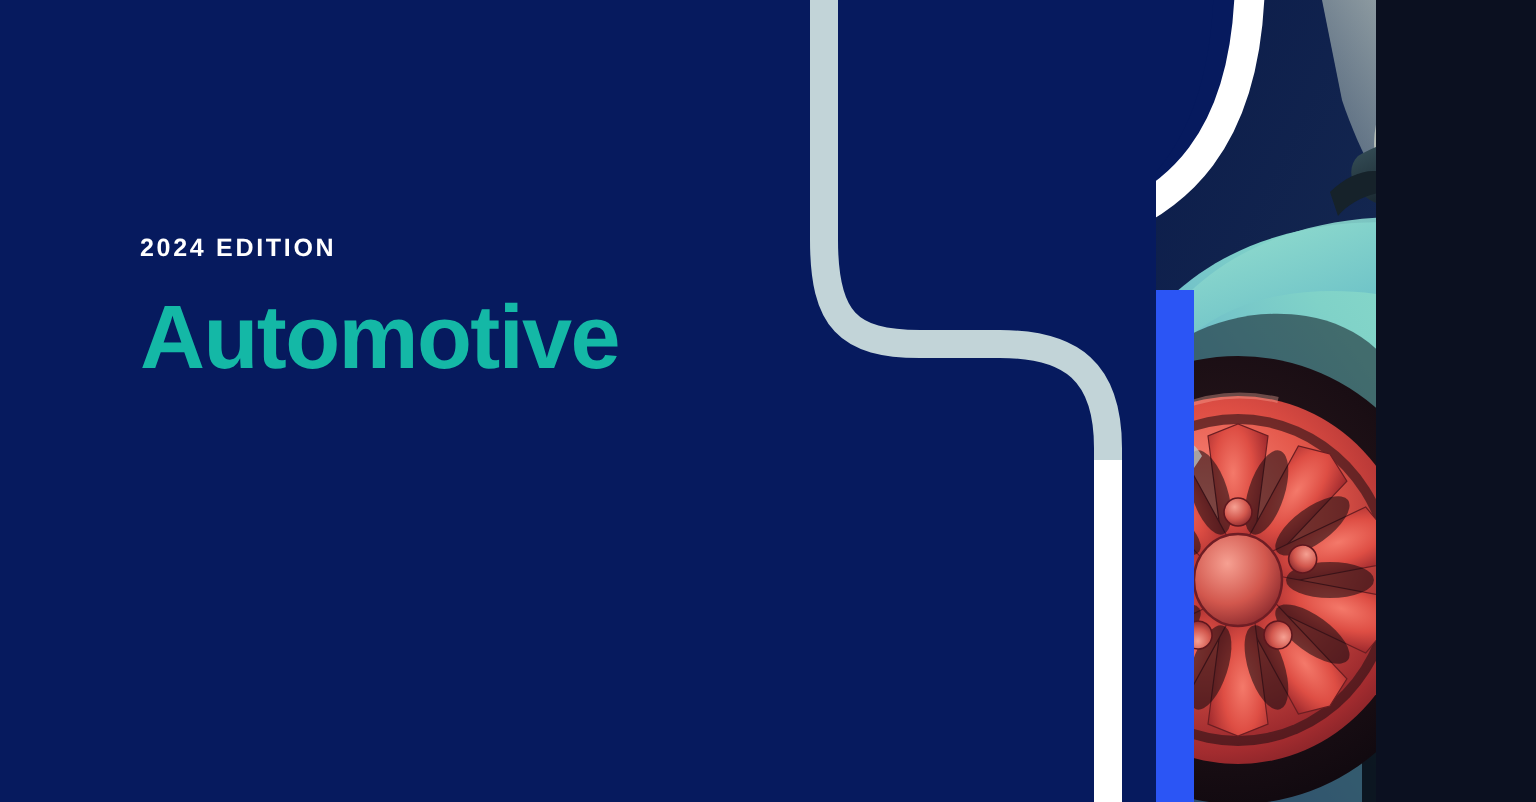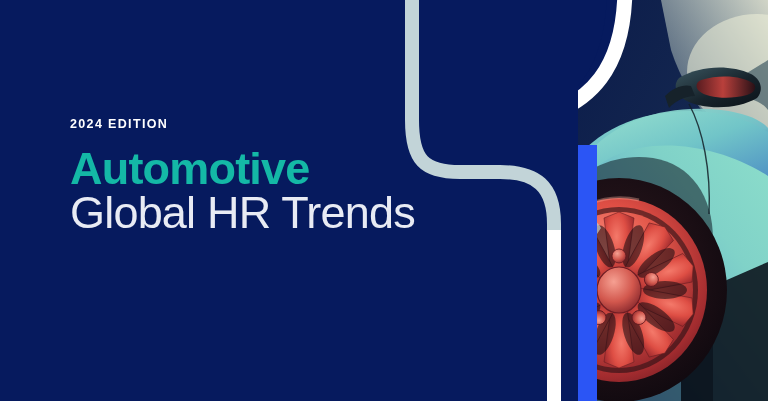--- a/index.html
+++ b/index.html
@@ -2,21 +2,21 @@
 <html><head>
 <meta charset="utf-8">
 <style>
   html, body {
     margin: 0;
     padding: 0;
     background: #0b1020;
   }
   #cover {
     position: relative;
-    width: 768px;
+    width: 688px;
     height: 401px;
     overflow: hidden;
     background: #061A5E;
     font-family: "Liberation Sans", sans-serif;
     -webkit-font-smoothing: antialiased;
   }
 
   
   .text-block {
     position: absolute;
@@ -126,21 +126,20 @@
                C 412 160, 424 172, 460 172
                L 500 172
                C 536 172, 554 186, 554 224
                L 554 411" fill="none" stroke="#C2D4D8" stroke-width="14" stroke-linecap="butt"></path>
     </g>
   </svg>
 
   <div class="text-block">
     <p class="edition">2024 EDITION</p>
     <h1 class="title-line title-accent">Automotive</h1>
-    <h1 class="title-line title-rest">Global HR Trends</h1>
   </div>
 
   <div class="white-stripe"></div>
   <div class="navy-gap"></div>
   <div class="blue-bar"></div>
 
   <div class="photo-panel">
     <svg class="photo-inner" viewBox="0 0 207 401" preserveAspectRatio="xMidYMid slice" aria-hidden="true">
       <defs>
 

